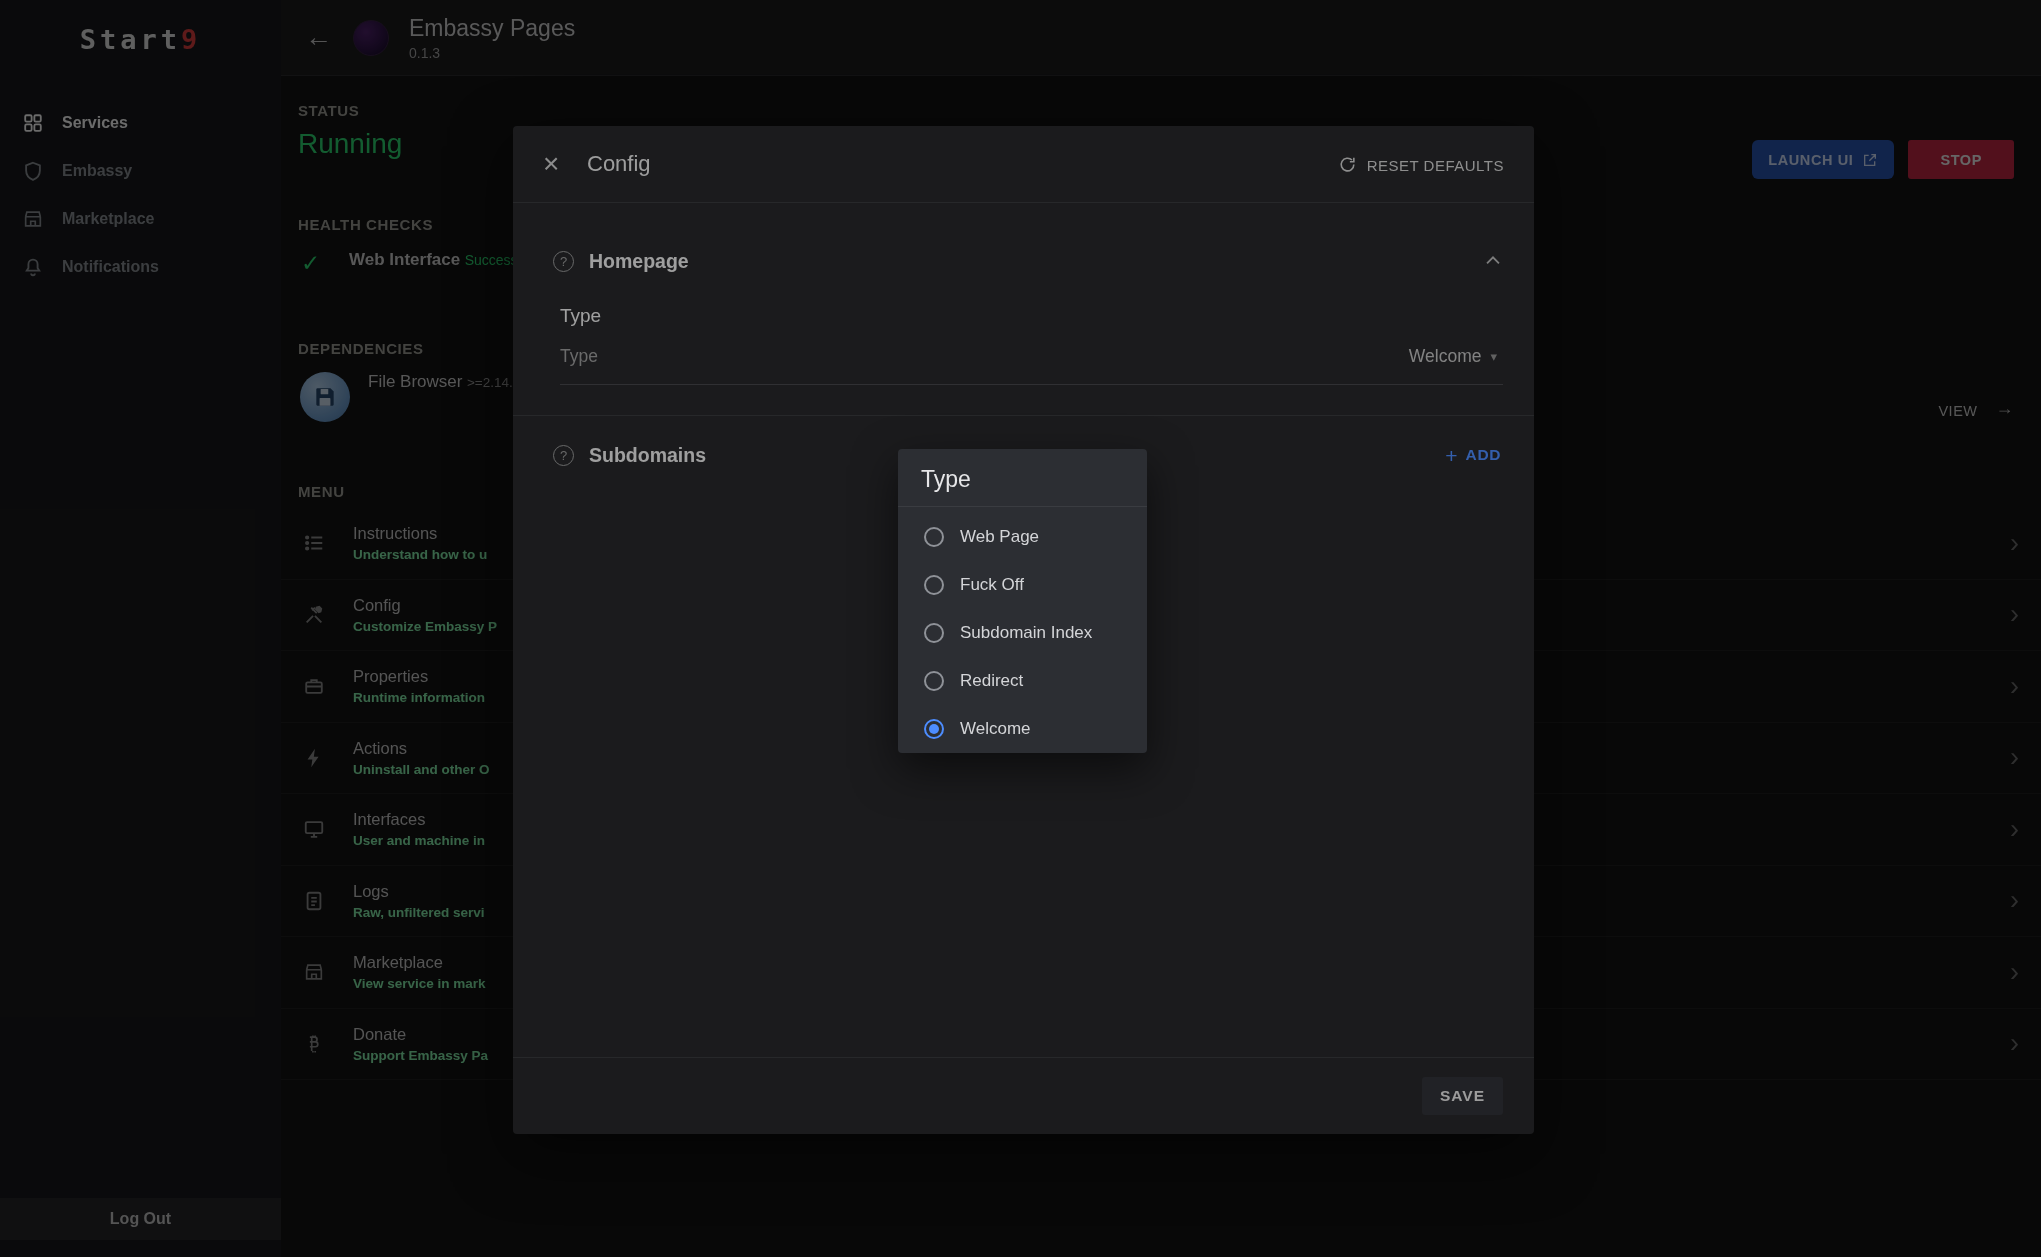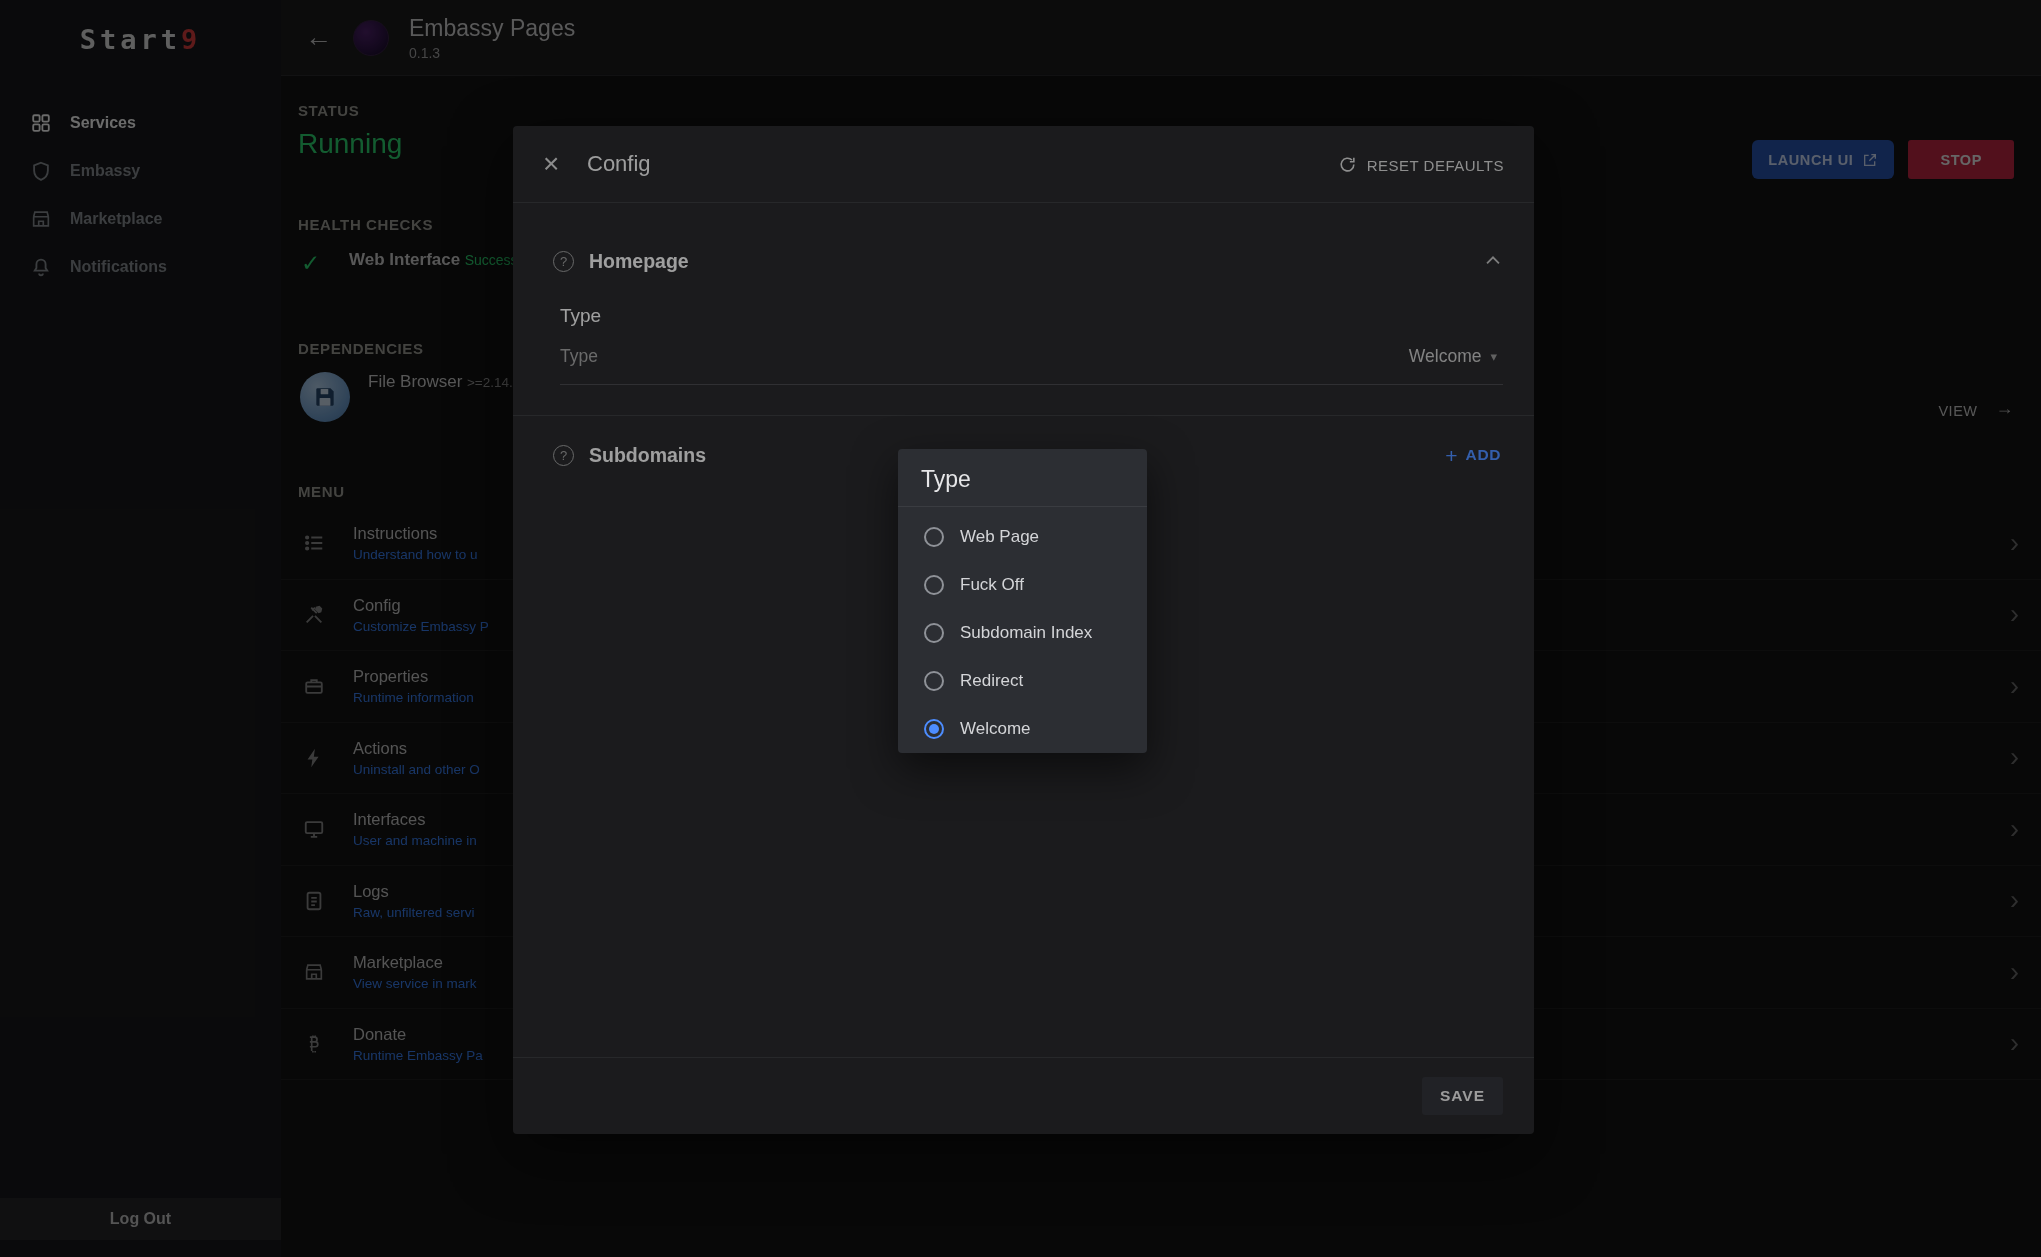--- a/index.html
+++ b/index.html
@@ -4,21 +4,21 @@
 <style>
   * { margin:0; padding:0; box-sizing:border-box; }
   body { background:#000; font-family:"Liberation Sans", sans-serif; }
   #screen { position:relative; width:2041px; height:1257px; background:#141414; overflow:hidden; }
 
   
   .sidebar { position:absolute; left:0; top:0; width:281px; height:100%; background:#1a1b1d; z-index:1;font-weight:bold; }
   .logo { margin-top:24px; text-align:center; font-family:"DejaVu Sans Mono", monospace; font-size:27px; letter-spacing:4px; color:#e2e2e2; }
   .logo .logo-9 { color:var(--logo-accent,#e04040); }
   .nav { margin-top:44px; }
-  .nav-item { display:flex; align-items:center; height:48px; padding-left:30px; color:#8f9499; cursor:pointer;text-align:right; }
+  .nav-item { display:flex; align-items:center; height:48px; padding-left:22px; color:#8f9499; cursor:pointer;text-align:right; }
   .nav-item.active { color:#ffffff; }
   .nav-item .icn { width:22px; height:22px; margin-right:18px; display:inline-flex; }
   .nav-item .icn svg { width:100%; height:100%; }
   .nav-label { font-size:16px; }
   .logout { position:absolute; bottom:17px; left:0; width:100%; height:42px; background:#27282b; color:#c9c9c9; font-size:16px; display:flex; align-items:center; justify-content:center; cursor:pointer; }
 
   
   .main { position:absolute; left:281px; top:0; right:0; bottom:0; background:#141414; z-index:1; }
   .topbar { height:76px; background:#1d1d1f; border-bottom:1px solid #2c2c2e; display:flex; align-items:center; padding-left:24px; }
   .back-btn { width:32px; font-size:27px; color:#c8c8c8; cursor:pointer; line-height:1; }
@@ -51,21 +51,21 @@
   .dep-status { font-size:13.5px; color:var(--success-green,#2edb74); margin-top:4px; }
   .view-link { position:absolute; right:27px; top:398px; display:flex; align-items:flex-end; gap:18px; color:#cfcfcf; font-size:14.5px; letter-spacing:.5px; cursor:pointer; }
   .view-link .arrow { color:#b5b5b5; font-size:18px; }
 
   .menu-list { position:absolute; left:0; right:0; top:508px; }
   .menu-row { height:71.5px; display:flex; align-items:center; padding-left:22px; border-bottom:1px solid rgba(255,255,255,.06); cursor:pointer; }
   .micn { width:22px; height:22px; color:#8f8f8f; display:inline-flex; }
   .micn svg { width:100%; height:100%; }
   .mtext { margin-left:28px; display:flex; flex-direction:column; }
   .mlabel { font-size:16.5px; color:#c9c9c9; }
-  .mdesc { font-size:13.5px; color:#3b82f6; margin-top:4px; white-space:nowrap; }
+  .mdesc { font-size:13.5px; color:#86efac; margin-top:4px; white-space:nowrap;font-weight:bold; }
   .mchev { margin-left:auto; padding-right:22px; font-size:27px; color:#707070; line-height:1; }
 
   
   .backdrop { position:absolute; inset:0; }
   .b1 { background:rgba(0,0,0,0.38); z-index:10; }
   .b2 { background:rgba(0,0,0,0.32); z-index:30; }
 
   
   .modal { position:absolute; left:513px; top:126px; width:1021px; height:1008px; background:#28292c; z-index:20; border-radius:4px; box-shadow:0 20px 60px rgba(0,0,0,.5); display:flex; flex-direction:column; }
   .modal-header { height:77px; border-bottom:1px solid #3a3b3f; display:flex; align-items:center; padding:0 18px 0 30px; flex:none; }
@@ -314,21 +314,21 @@
       </div>
 
       <div class="menu-row">
         <span class="micn">
             <svg viewBox="0 0 24 24" fill="none" stroke="currentColor" stroke-width="1.8">
               <path d="M9.5 4.5v15M7.5 4.5h5.2a2.6 2.6 0 010 5.2H7.5M7.5 9.7h6a2.65 2.65 0 010 5.3h-6M10.8 2.8v1.7M13.3 2.8v1.7M10.8 19.5v1.7M13.3 19.5v1.7"></path>
             </svg>
           </span>
         <span class="mtext">
             <span class="mlabel">Donate</span>
-            <span class="mdesc">Runtime Embassy Pa</span>
+            <span class="mdesc">Support Embassy Pa</span>
           </span>
         <span class="mchev">›</span>
       </div>
 
     </div>
   </main>
 
   <div class="backdrop b1"></div>
 
   <section class="modal">

